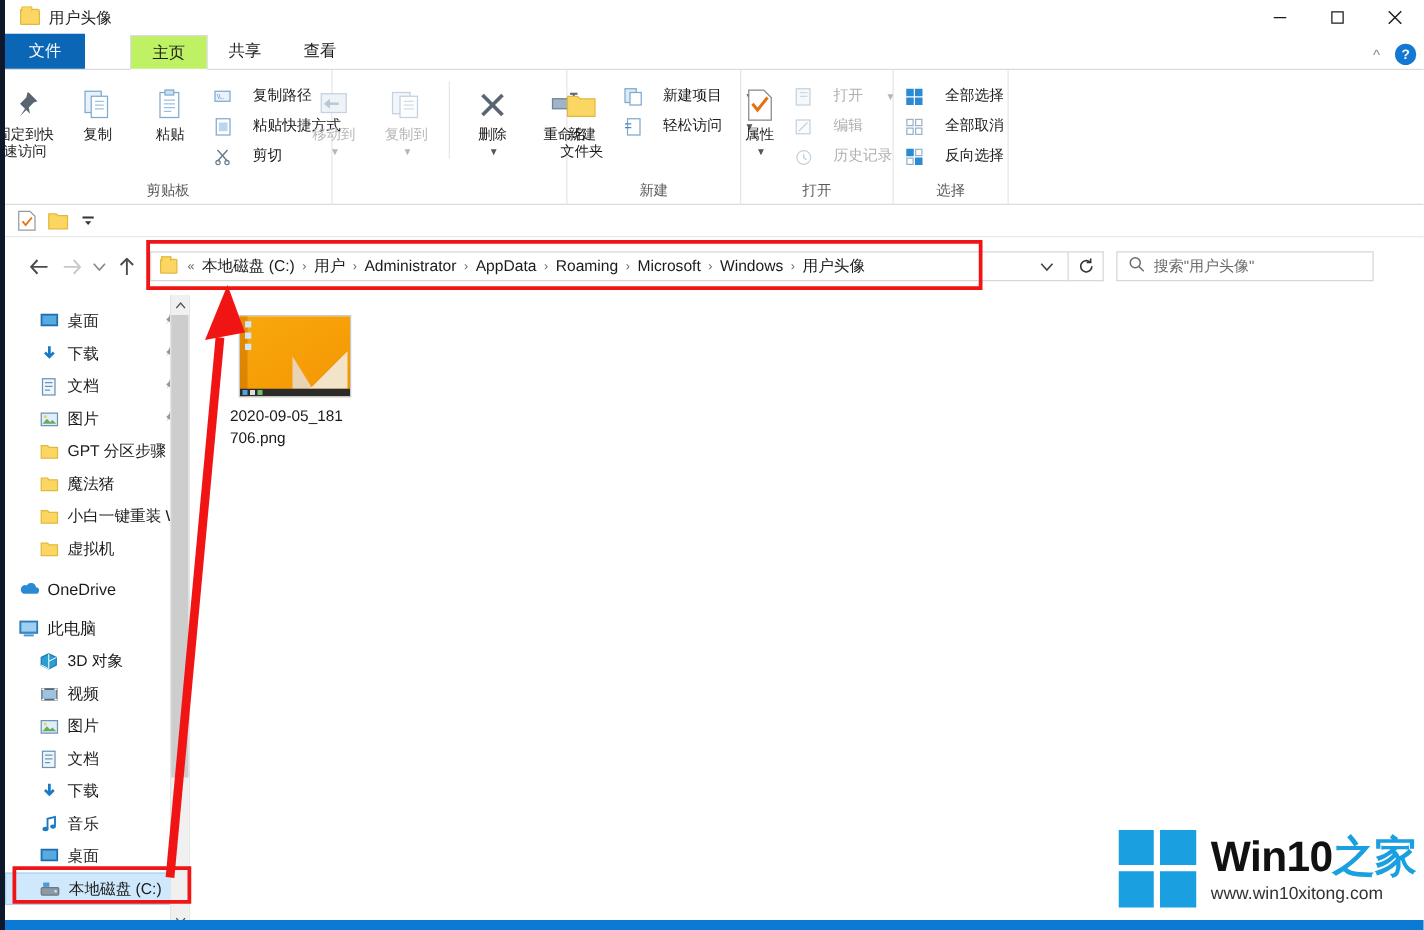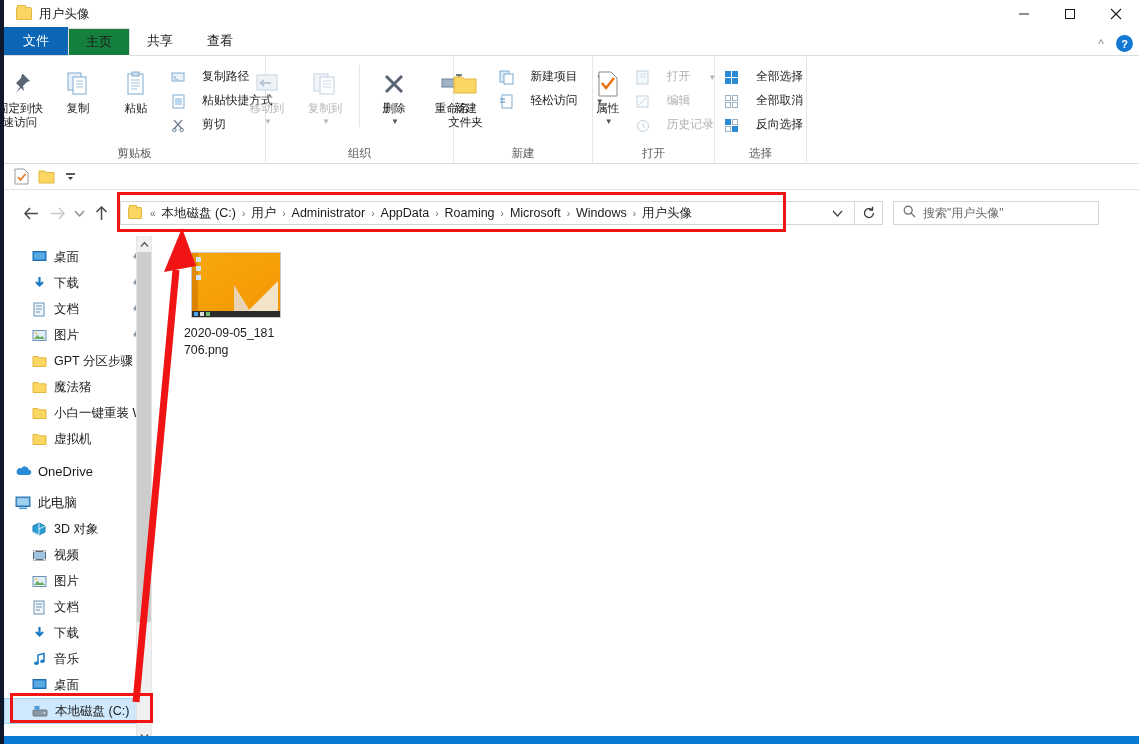--- a/index.html
+++ b/index.html
@@ -49,22 +49,22 @@
     border-bottom: 1px solid #dcdcdc;
   }
   .tab {
     height: 28px; padding: 0 17px; display: flex; align-items: center;
     font-size: 13px; color: #1b1b1b; background: transparent;
   }
   .tab.file {
     background: #0b66b5; color: #ffffff; padding: 0 19px; height: 28px; margin-top: 40px;
   }
   .tab.active {
-    background: #15803d; border: 1px solid #dcdcdc; border-bottom: 1px solid #ffffff;
-    margin-bottom: -1px; position: relative; z-index: 3;
+    background: #bef264; border: 1px solid #dcdcdc; border-bottom: 1px solid #ffffff;
+    margin-bottom: -1px; position: relative; z-index: 3; margin-left: 36px;
   }
   .tabstrip .helpzone {
     position: absolute; right: 6px; bottom: 3px; display: flex;
     align-items: center; gap: 12px;
   }
   .chev-up { color: #8a8a8a; font-size: 12px; }
   .helpbtn {
     width: 17px; height: 17px; border-radius: 50%; background: #1278d4;
     color: #fff; font-size: 11px; font-weight: bold; display: flex;
     align-items: center; justify-content: center;
@@ -390,21 +390,20 @@
             <svg width="28" height="26" viewBox="0 0 28 26">
               <rect x="4" y="8" width="13" height="8" fill="#9fb4c6" stroke="#6d8296"></rect>
               <line x1="21" y1="4" x2="21" y2="21" stroke="#5a6572" stroke-width="1.6"></line>
               <line x1="18" y1="4" x2="24" y2="4" stroke="#5a6572" stroke-width="1.6"></line>
               <line x1="18" y1="21" x2="24" y2="21" stroke="#5a6572" stroke-width="1.6"></line>
             </svg>
           </span>
           <span>重命名</span>
         </div>
       </div>
-      <div class="rgroup-label">组织</div>
     </div>
 
     <div class="rgroup" style="width:139px">
       <div class="rgroup-body">
         <div class="bigbtn" style="width:56px">
           <span class="glyph">
             <svg width="28" height="26" viewBox="0 0 28 26">
               <path d="M3 6h8l2 2h12v14H3z" fill="#fbd663" stroke="#e3b93d"></path>
             </svg>
           </span>
@@ -863,15 +862,29 @@
     </div>
   </div>
 
   <div class="anno-box" id="anno-addr"></div>
   <div class="anno-box" id="anno-cdrive"></div>
   <svg class="anno-arrow" width="110" height="500" viewBox="0 0 110 500">
     <path d="M22 492 L62 60" stroke="#f01414" stroke-width="7" fill="none"></path>
     <path d="M68 18 L50 62 L82 56 Z" fill="#f01414"></path>
   </svg>
 
+  <div class="watermark">
+    <div class="wm-logo">
+      <div class="wm-q" style="left:0;top:0"></div>
+      <div class="wm-q" style="left:33px;top:0;width:29px"></div>
+      <div class="wm-q" style="left:0;top:33px;height:29px"></div>
+      <div class="wm-q" style="left:33px;top:33px;width:29px;height:29px"></div>
+    </div>
+    <div>
+      <div class="wm-text-main">
+        <span>Win10</span><span class="wm-text-cn">之家</span>
+      </div>
+      <div class="wm-url">www.win10xitong.com</div>
+    </div>
+  </div>
 
   <div class="taskbar-strip"></div>
 </div>
 
 </body></html>

